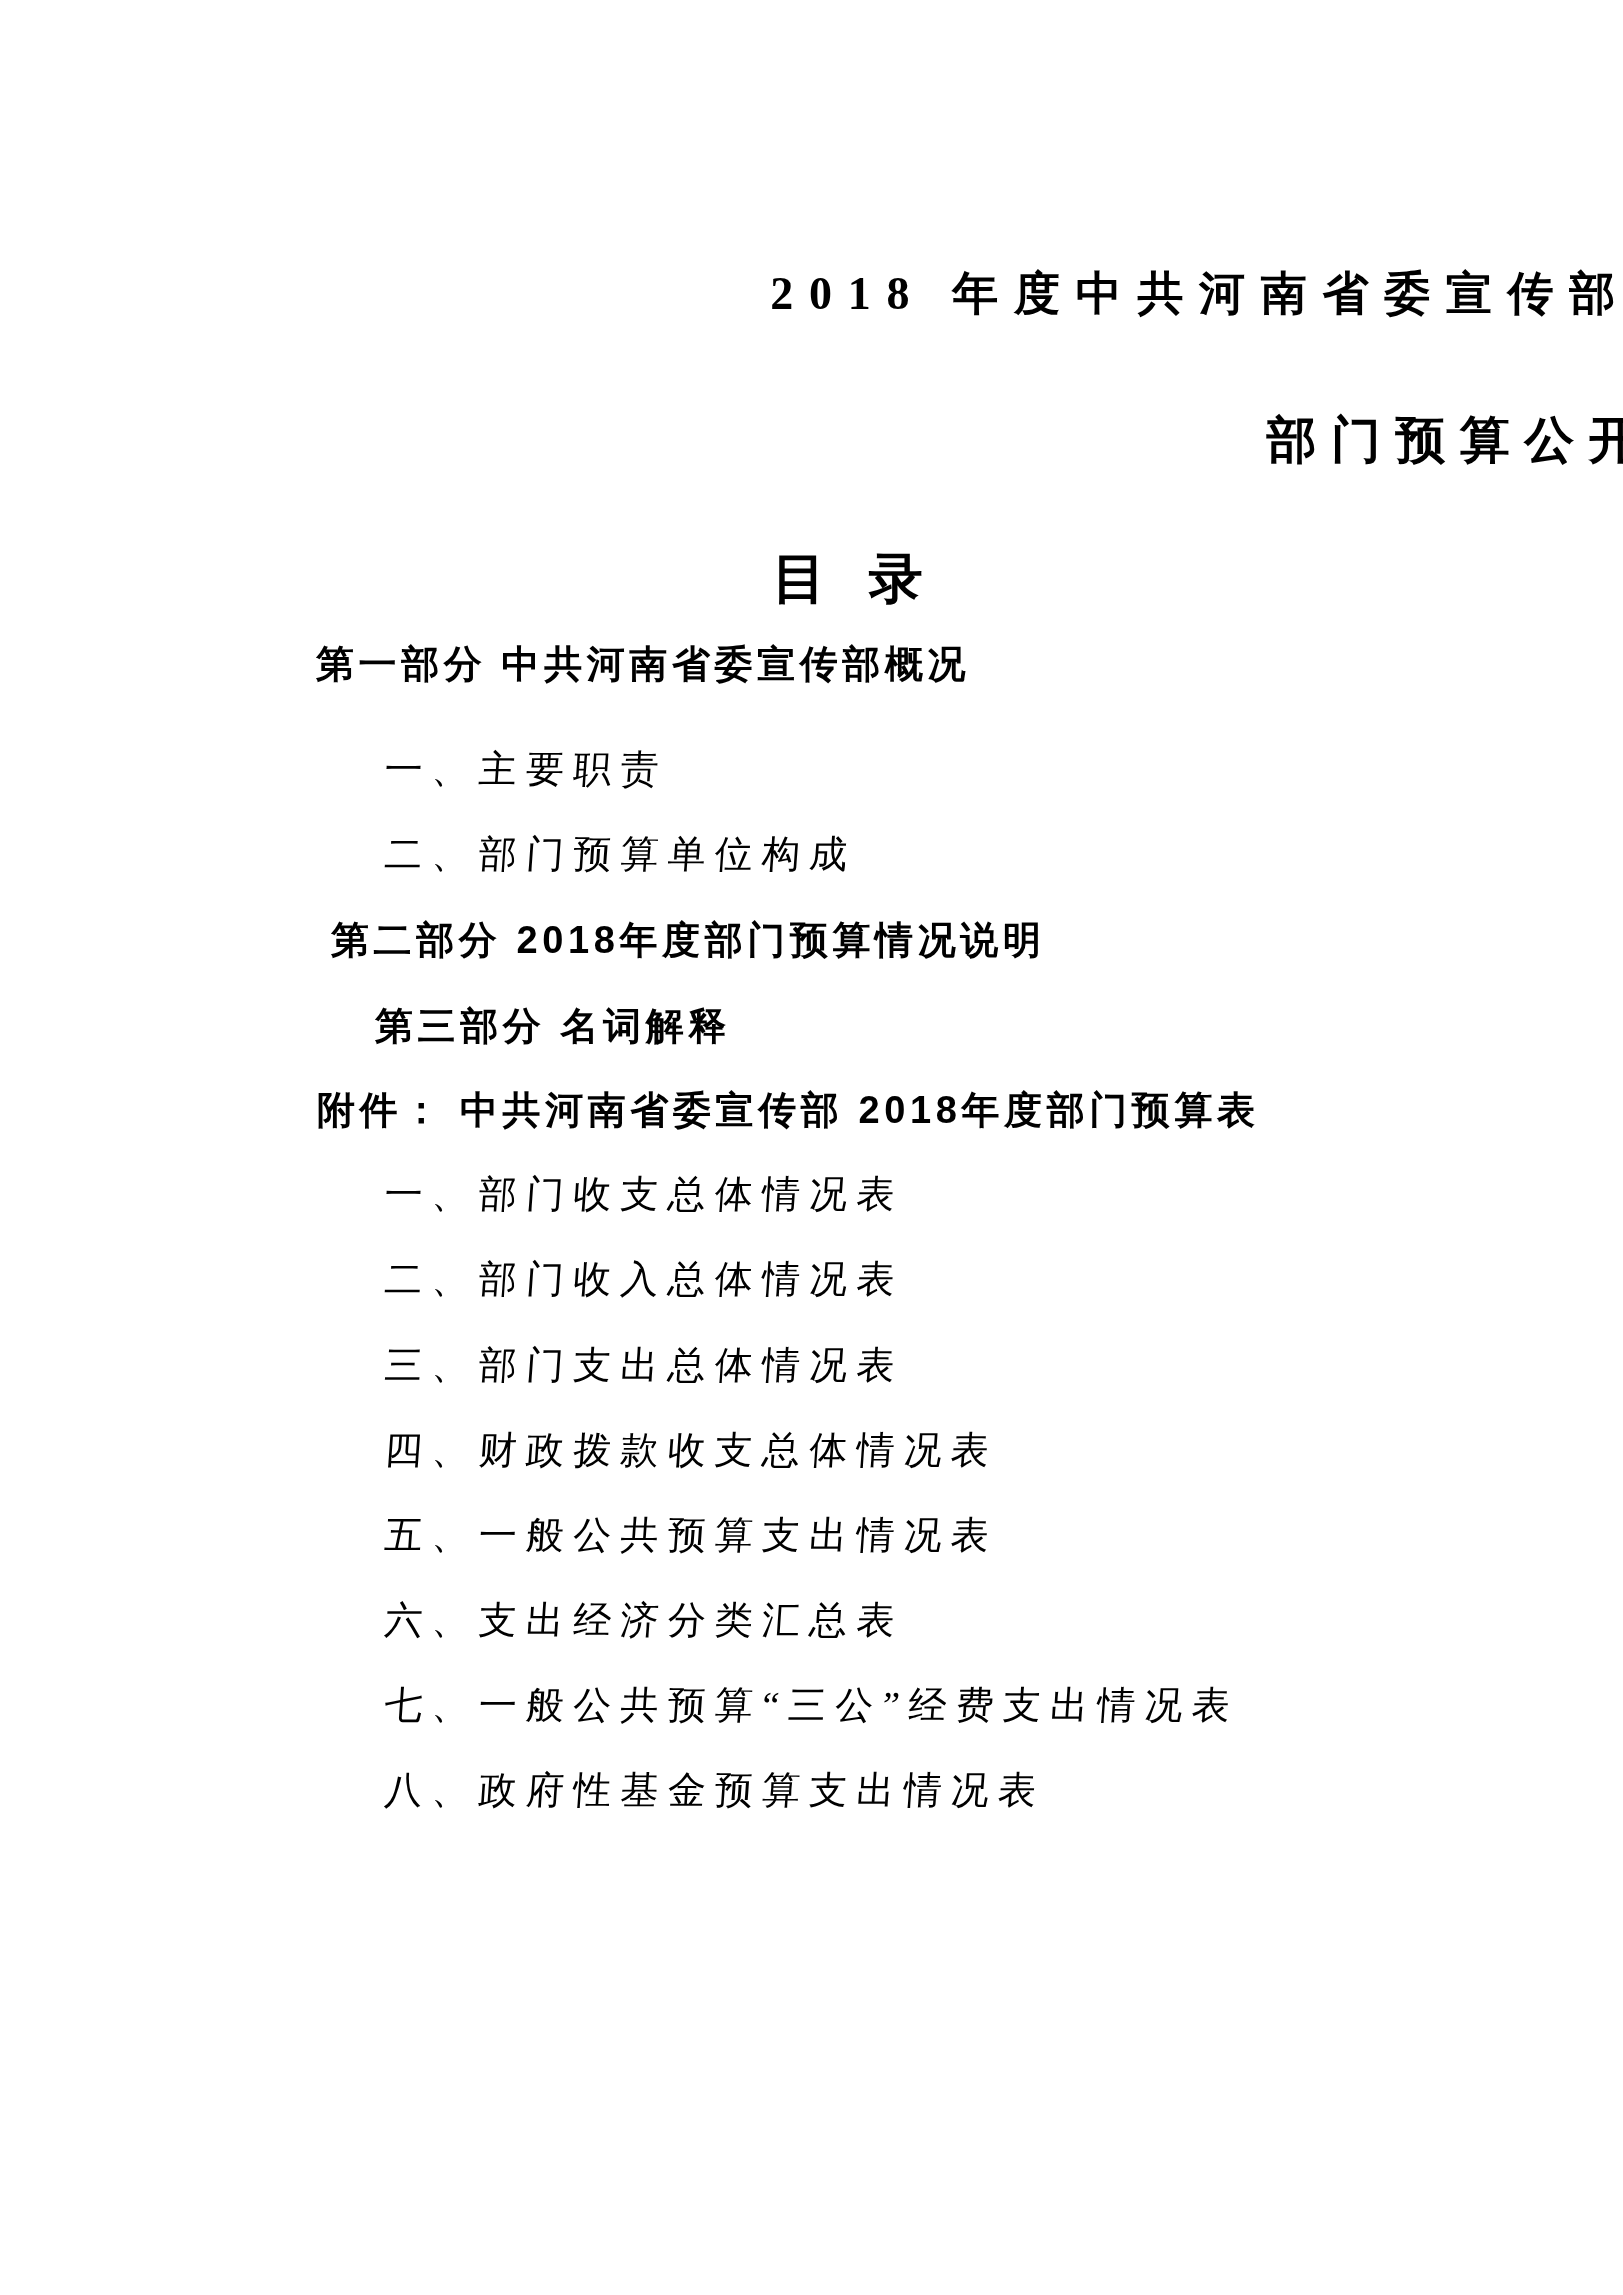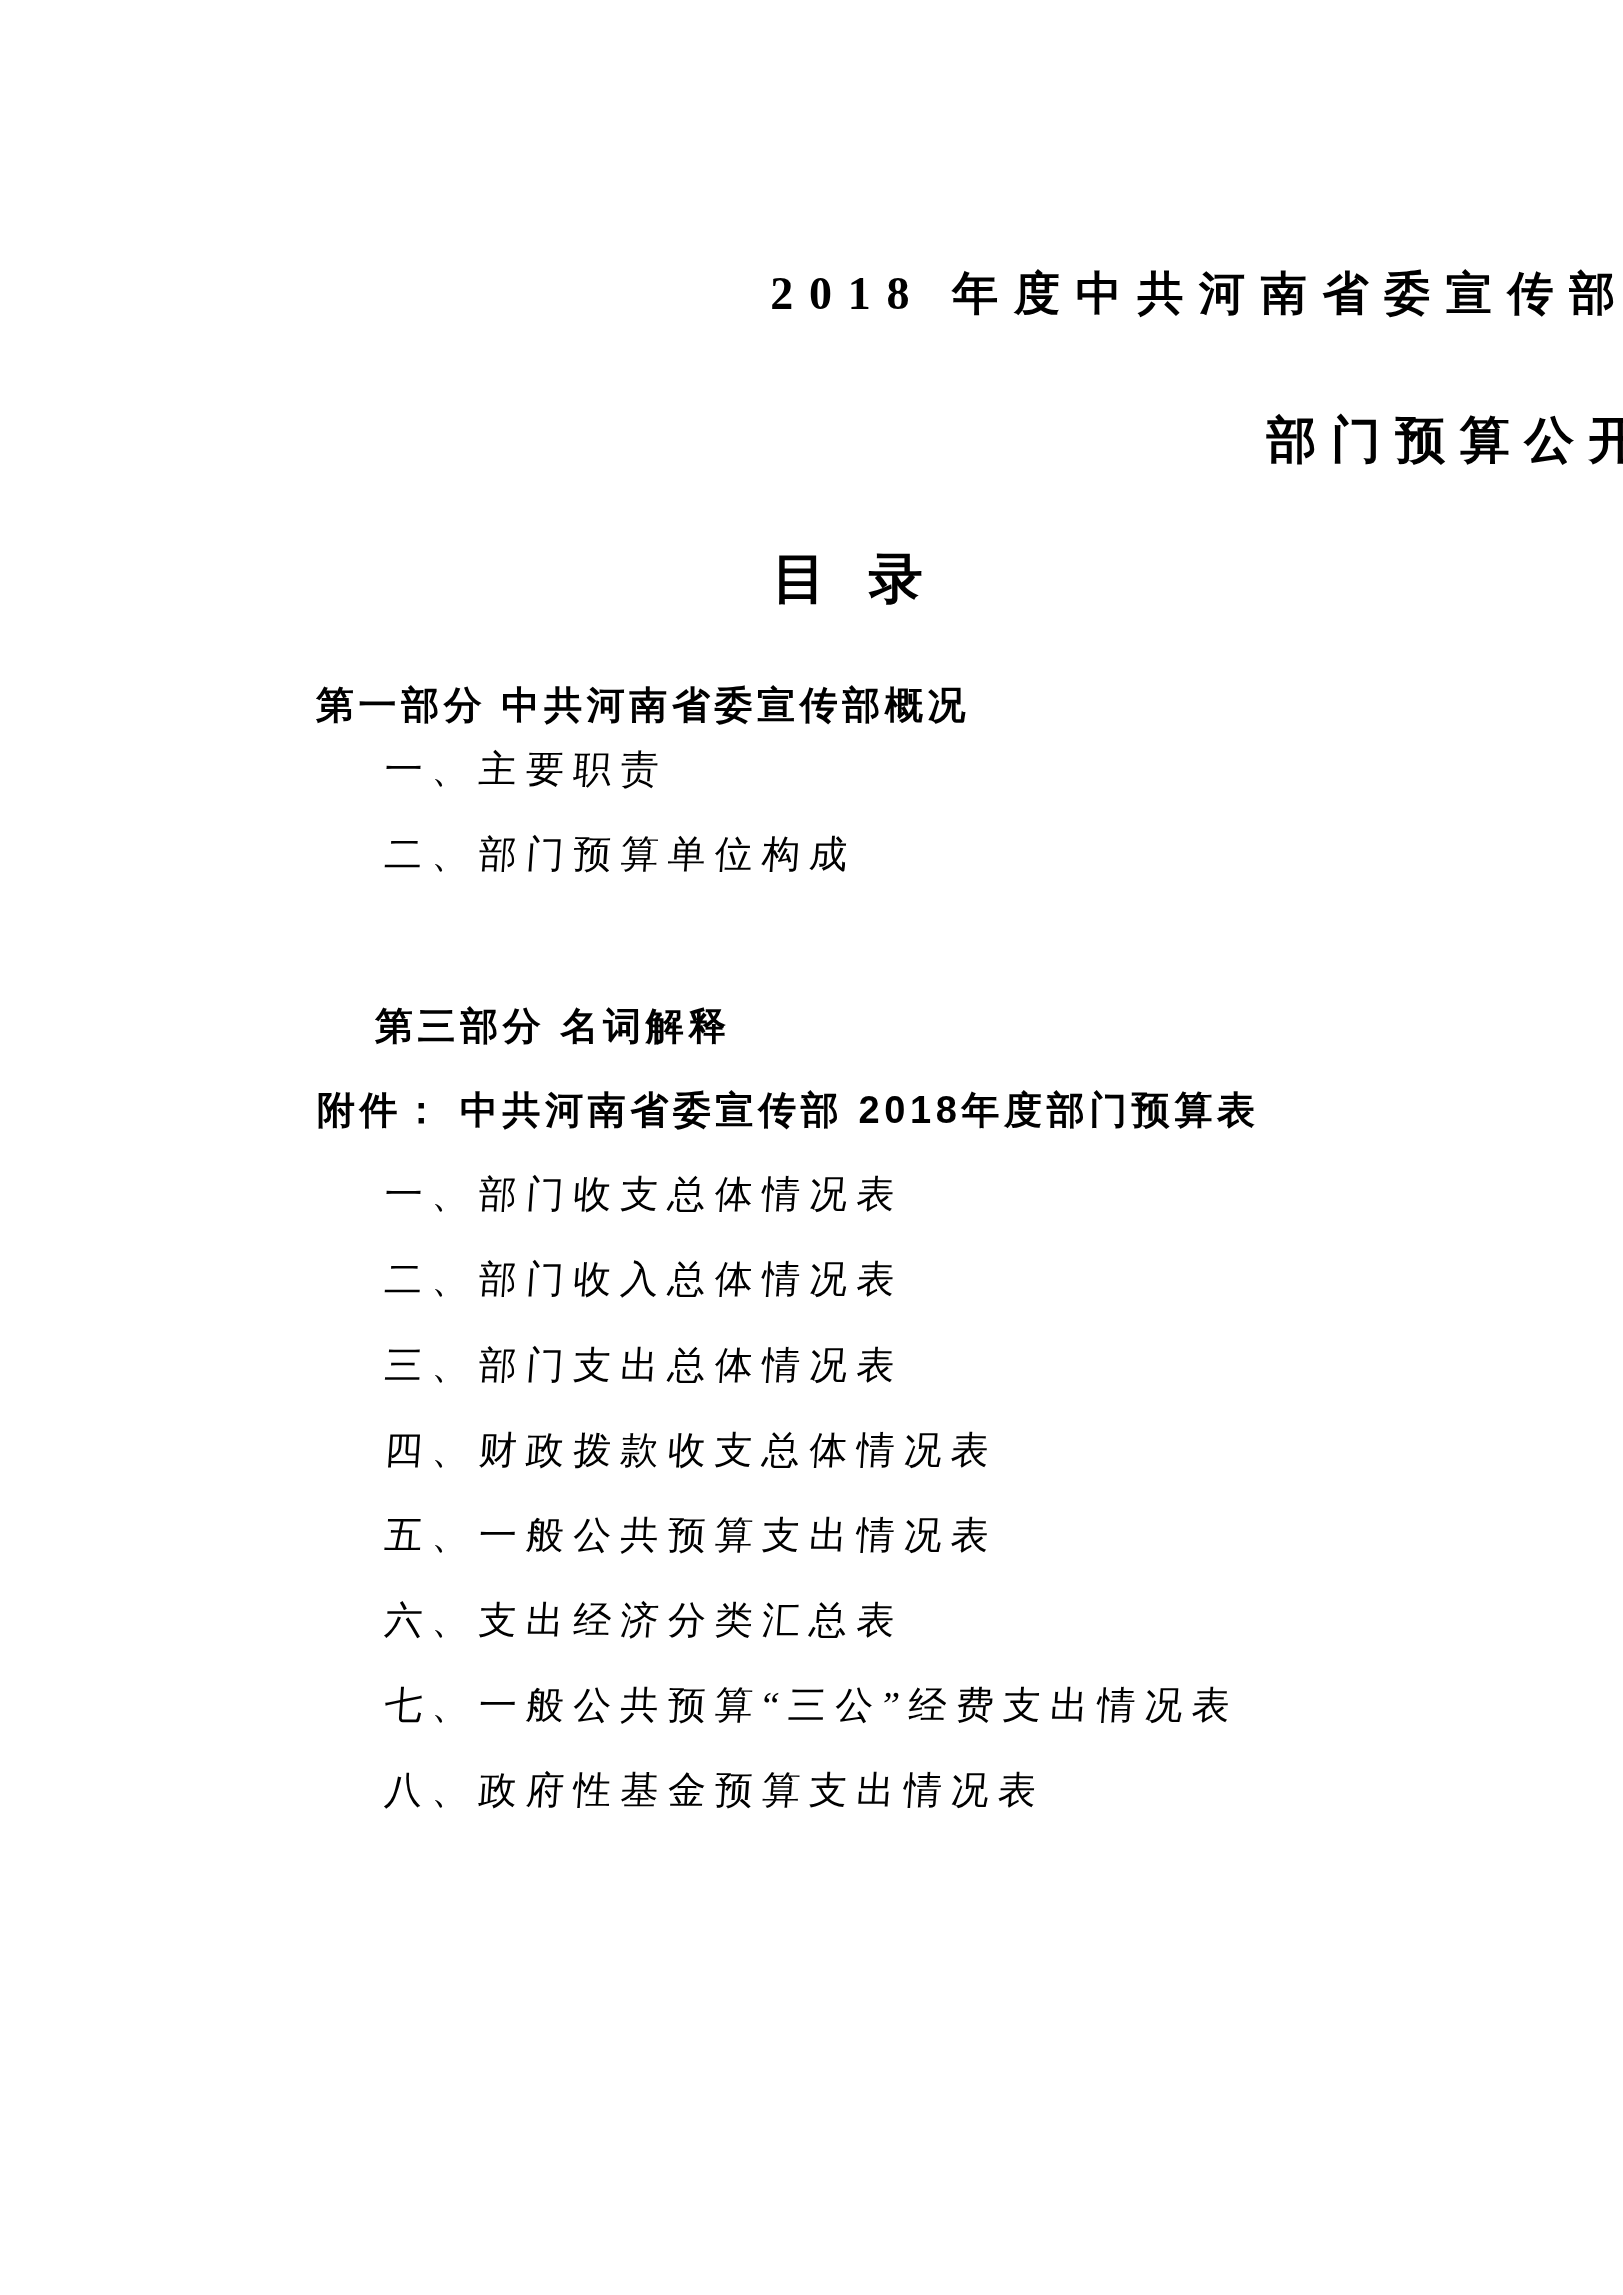--- a/index.html
+++ b/index.html
@@ -73,26 +73,27 @@
 <body>
 
 <div class="page">
 
   <div class="doc-title line1">2018 年度中共河南省委宣传部</div>
 
   <div class="doc-title line2">部门预算公开</div>
 
   <div class="toc-title">目 录</div>
 
-  <div class="toc-entry part" style="top:684px; left:316px;">第一部分 中共河南省委宣传部概况</div>
+  <div class="toc-entry part" style="top:643px; left:316px;">第一部分 中共河南省委宣传部概况</div>
 
   <div class="toc-entry item" style="top:748px; left:383px;">一、主要职责</div>
 
   <div class="toc-entry item" style="top:833px; left:383px;">二、部门预算单位构成</div>
 
+  <div class="toc-entry part" style="top:919px; left:331px;">第二部分 2018年度部门预算情况说明</div>
 
   <div class="toc-entry part" style="top:1005px; left:331px;margin-left:44px;">第三部分 名词解释</div>
 
   <div class="toc-entry part" style="top:1089px; left:317px;">附件： 中共河南省委宣传部 2018年度部门预算表</div>
 
   <div class="toc-entry item" style="top:1173px; left:383px;">一、部门收支总体情况表</div>
 
   <div class="toc-entry item" style="top:1258px; left:383px;">二、部门收入总体情况表</div>
 
   <div class="toc-entry item" style="top:1344px; left:383px;">三、部门支出总体情况表</div>

